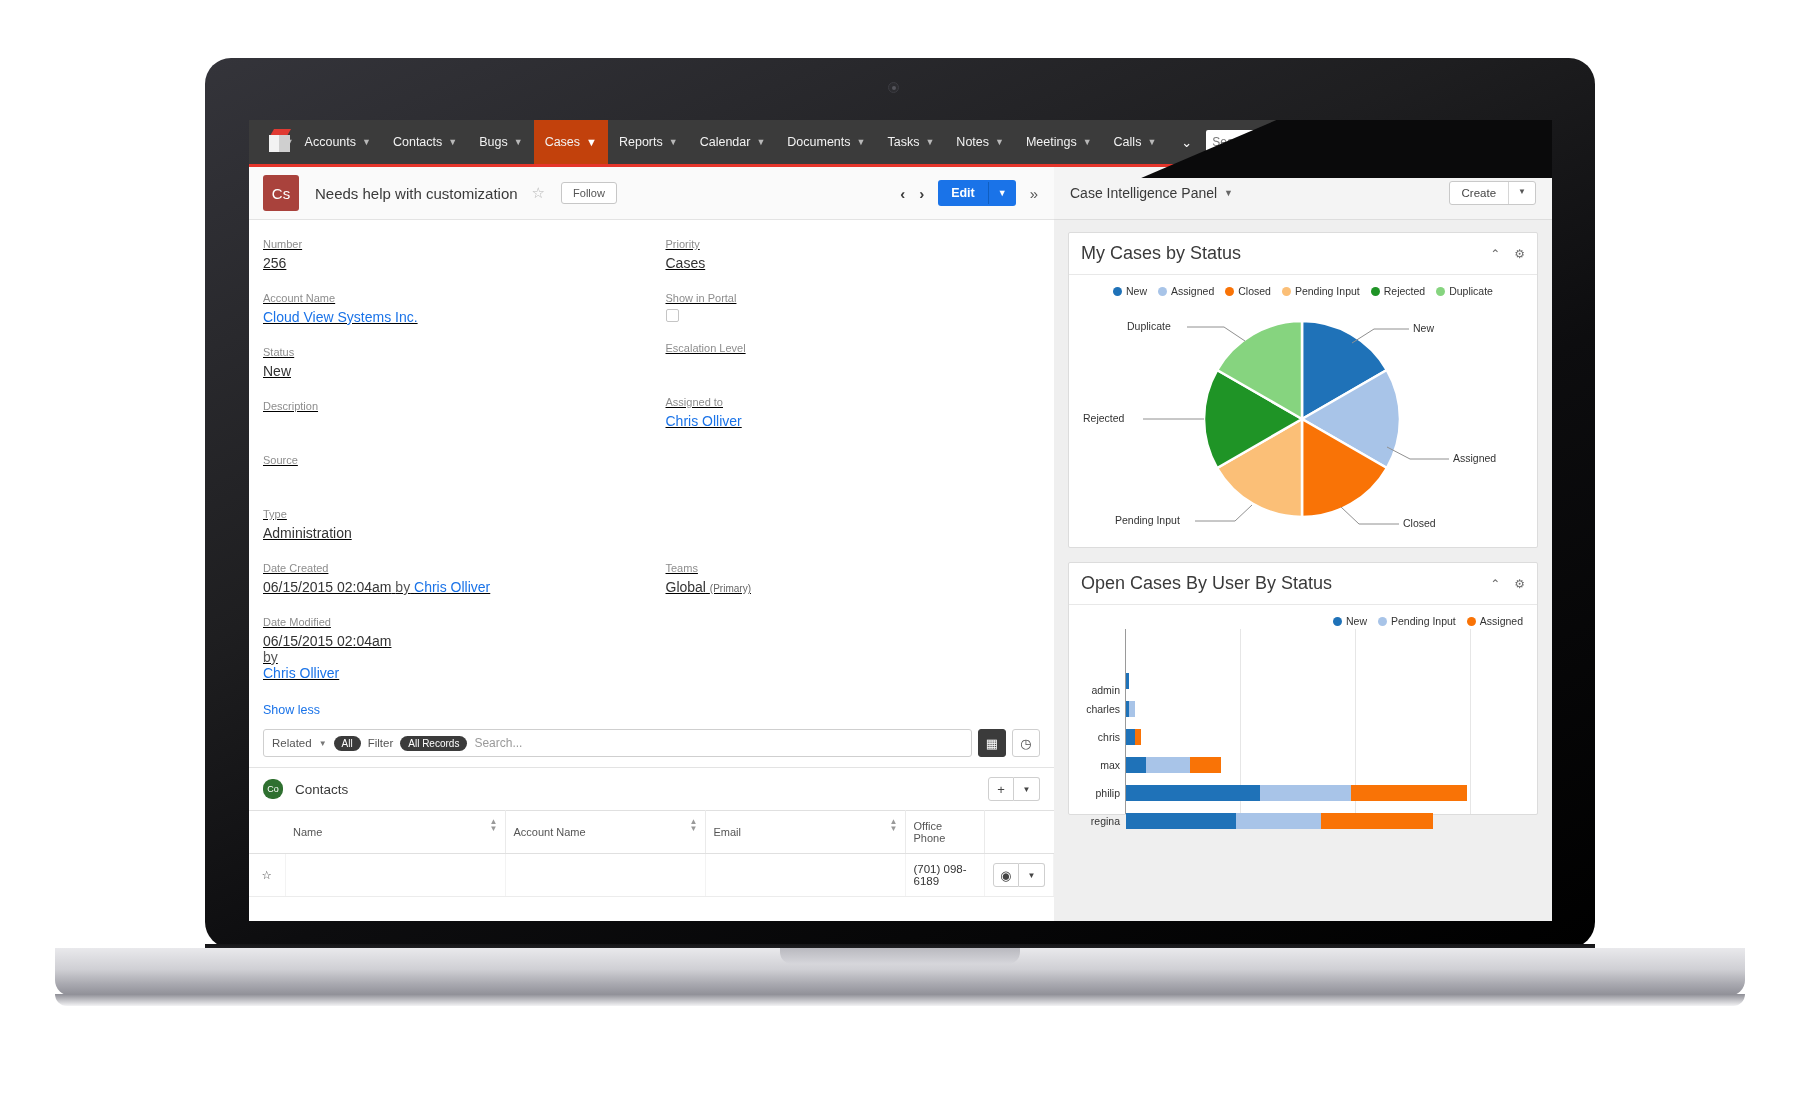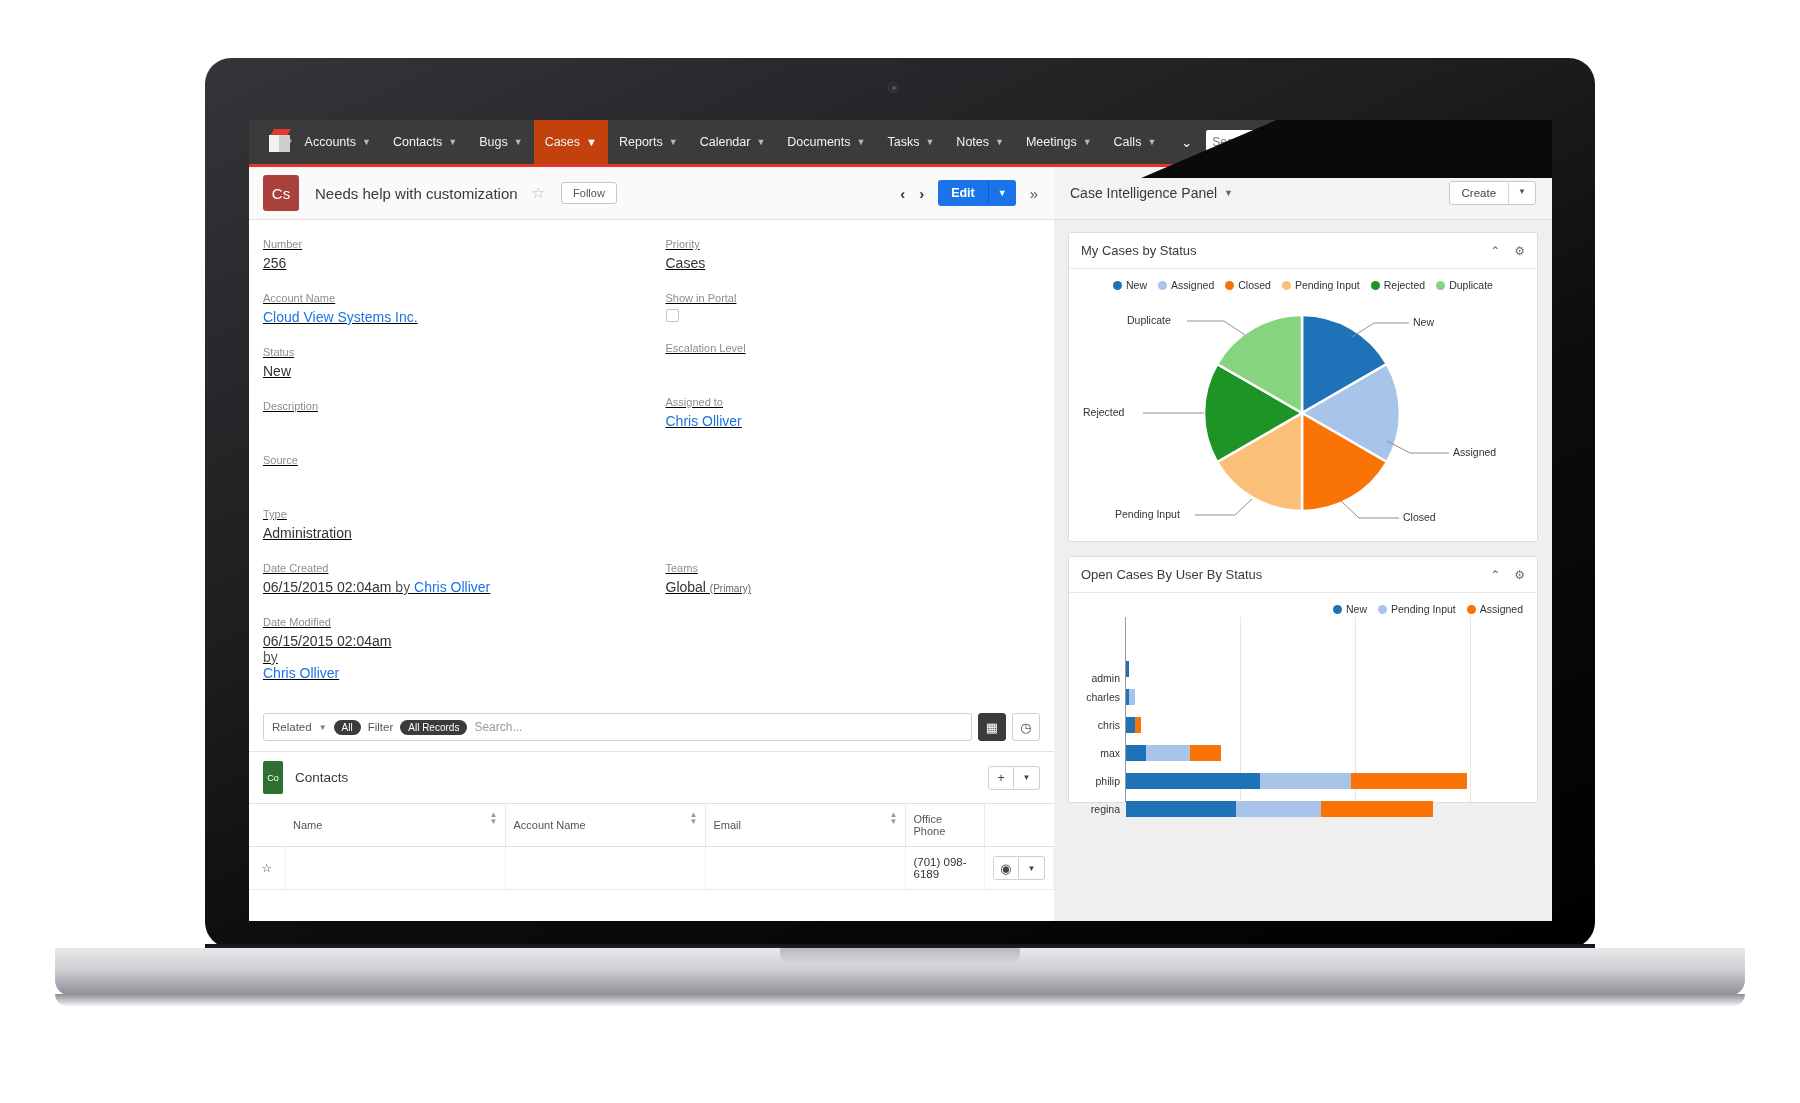--- a/index.html
+++ b/index.html
@@ -153,21 +153,21 @@
   .rel-search-ph { color:#9a9a9a; font-size:12px; }
   .icon-sq {
     width:28px;height:28px;border:1px solid #cfcfcf;border-radius:3px;background:#fff;
     display:flex;align-items:center;justify-content:center; font-size:13px; color:#555;
   }
   .icon-sq.dark{ background:#3b3b3b; color:#fff; border-color:#3b3b3b;}
 
   
   .rel-panel { margin: 10px 0 0 0; border-top:1px solid #e3e3e3;}
   .rel-panel-head { display:flex; align-items:center; padding: 9px 14px; }
-  .rel-mod-icon{ width:20px;height:33px;background:#2f7030;color:#fff;border-radius:2px;
+  .rel-mod-icon{ width:20px;height:20px;background:#2f7030;color:#fff;border-radius:9px;
     display:flex;align-items:center;justify-content:center;font-size:9px;}
   .rel-mod-title{ font-size:13.5px; color:#3a3a3a; margin-left:12px;}
   .rel-head-actions{ margin-left:auto; display:flex; gap:0; }
   .hbtn{ width:26px;height:24px;border:1px solid #cfcfcf;background:#fff;display:flex;
     align-items:center;justify-content:center;font-size:13px;color:#444;}
   .hbtn:first-child{border-radius:3px 0 0 3px;}
   .hbtn:last-child{border-radius:0 3px 3px 0;border-left:none;font-size:8px;}
 
   table.rel-table { width:100%; border-collapse:collapse; font-size:11.5px; }
   table.rel-table th {
@@ -189,21 +189,21 @@
   .cip-title{ font-size:14px; color:#3a3a3a;}
   .cip-caret{ font-size:9px; color:#666; margin-left:7px;}
   .create-btn{ margin-left:auto; display:flex; border:1px solid #c9c9c9; border-radius:3px;
     background:#fff; overflow:hidden;}
   .create-btn .lbl{ font-size:11.5px; color:#444; padding:5px 12px;}
   .create-btn .cv{ font-size:8px; color:#555; padding:5px 9px; border-left:1px solid #d6d6d6;}
 
   .dash-body{ padding: 12px 14px; display:flex; flex-direction:column; gap:14px; flex:1; overflow:hidden;}
   .card{ background:#fff; border:1px solid #dcdcdc; border-radius:2px; }
   .card-head{ display:flex; align-items:center; padding: 10px 12px; border-bottom:1px solid #e8e8e8;}
-  .card-title{ font-size:13px; color:#3a3a3a;}
+  .card-title{ font-size:18px; color:#3a3a3a;}
   .card-head-icons{ margin-left:auto; display:flex; gap:14px; color:#6f6f6f; font-size:12px;}
   .legend{ display:flex; align-items:center; justify-content:center; gap:11px; padding: 10px 6px 2px 6px; flex-wrap:wrap;}
   .legend.right{ justify-content:flex-end; padding-right:14px;}
   .lg-item{ display:flex; align-items:center; gap:4px; font-size:10.5px; color:#333;}
   .dot{ width:9px;height:9px;border-radius:50%;}
 
   .pie-wrap{ position:relative; height:248px; }
   .pie-labels span{ position:absolute; font-size:10.5px; color:#333; white-space:nowrap;}
 
   
@@ -398,20 +398,21 @@
               <div class="field">
                 <div class="flabel">Teams</div>
                 <div class="fvalue">
                   <span>Global</span>
                   <span class="small-note">(Primary)</span>
                 </div>
               </div>
             </div>
           </div>
 
+          <div class="showless">Show less</div>
 
           <div class="rel-bar">
             <div class="rel-field">
               <span>Related</span>
               <span style="font-size:8px;color:#777;">▼</span>
               <span class="pill-dark">All</span>
               <span>Filter</span>
               <span class="pill-dark">All Records</span>
               <span class="rel-search-ph">Search...</span>
             </div>

